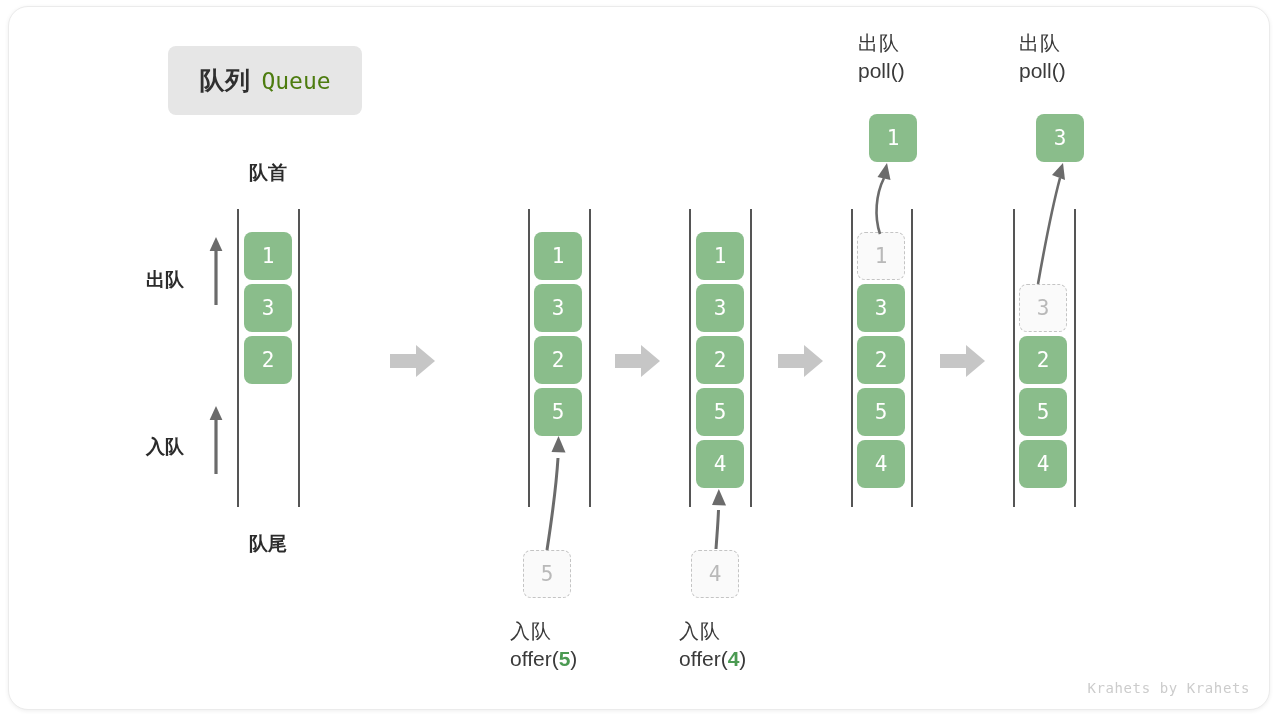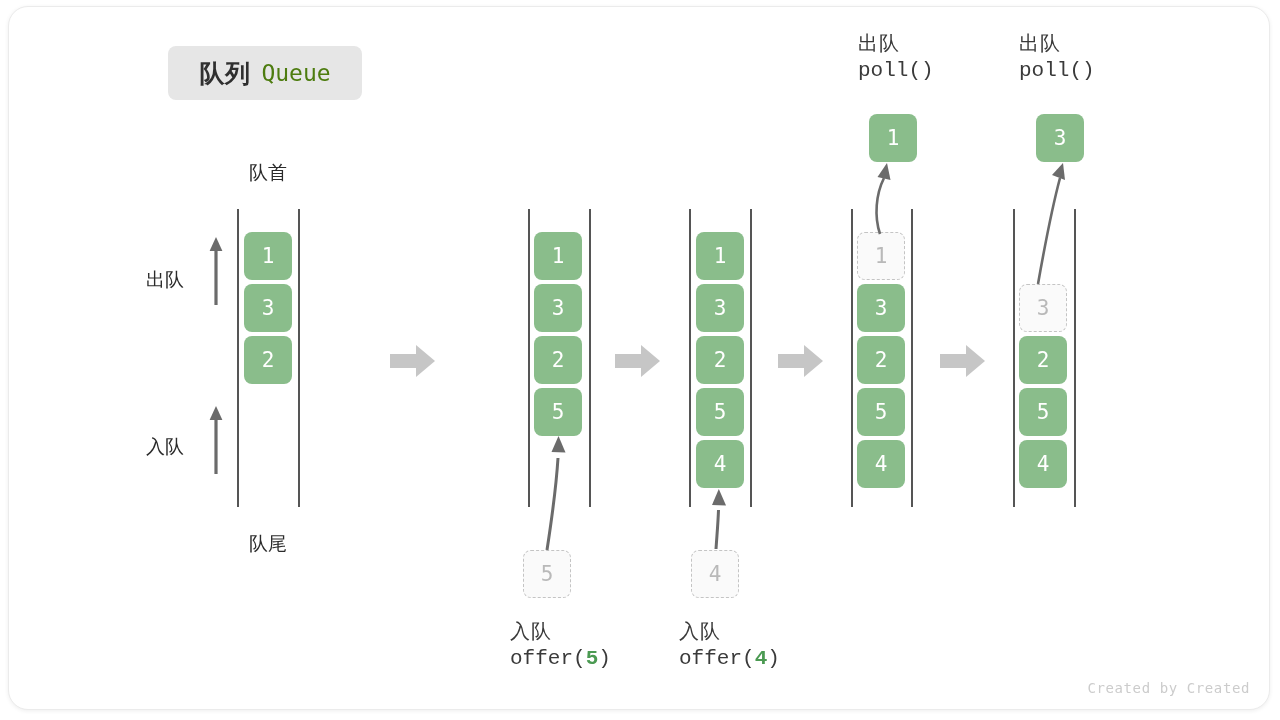--- a/index.html
+++ b/index.html
@@ -34,21 +34,21 @@
     box-shadow: 0 1px 4px rgba(0,0,0,0.07);
     box-sizing: border-box;
   }
 
   
   .title-badge {
     position: absolute;
     left: 168px;
     top: 46px;
     width: 194px;
-    height: 54px;
+    height: 69px;
     background: #e6e6e6;
     border-radius: 8px;
     display: flex;
     align-items: center;
     justify-content: center;
     gap: 11px;
   }
   .title-cn {
     font-size: 25px;
     font-weight: bold;
@@ -58,41 +58,41 @@
   .title-en {
     font-family: "DejaVu Sans Mono", "Liberation Mono", monospace;
     font-size: 23px;
     color: #4d7c0f;
   }
 
   
   .lbl-bold-cn {
     position: absolute;
     font-size: 19px;
-    font-weight: normal;
+    font-weight: bold;
     color: #2b2b2b;
     white-space: nowrap;
   }
 
   .op-label {
     position: absolute;
     white-space: nowrap;
     text-align: left;
   }
   .op-label .op-cn {
     display: block;
     font-size: 20px;
     color: #3a3a3a;
     font-weight: normal;
     letter-spacing: 1px;
     line-height: 1.35;
   }
   .op-label .op-code {
     display: block;
-    font-family: Liberation Mono, monospace;
+    font-family: Liberation Sans, sans-serif;
     font-size: 21px;
     color: #3a3a3a;
     line-height: 1.35;
     white-space: pre;
   }
   .op-label .op-arg {
     color: #4b9a52;
     font-weight: bold;
   }
 
@@ -266,15 +266,15 @@
   <div class="ebox" style="left:1036px; top:114px;">3</div>
   <svg class="motion-arrow" style="left:1020px; top:160px; width:58px; height:126px;" viewBox="0 0 58 126">
     <path d="M18,124 C24,90 32,48 40,18" stroke="#6b6b6b" stroke-width="2.6" fill="none"></path>
     <polygon points="43,3 32,15 45,20" fill="#6b6b6b"></polygon>
   </svg>
   <div class="op-label" style="left:1019px; top:30px;">
     <span class="op-cn">出队</span>
     <span class="op-code"><span>poll(</span><span class="op-arg"></span><span>)</span></span>
   </div>
 
-  <div class="credit">Created by Created</div>
+  <div class="credit">Krahets by Krahets</div>
 
 </div>
 
 </body></html>

